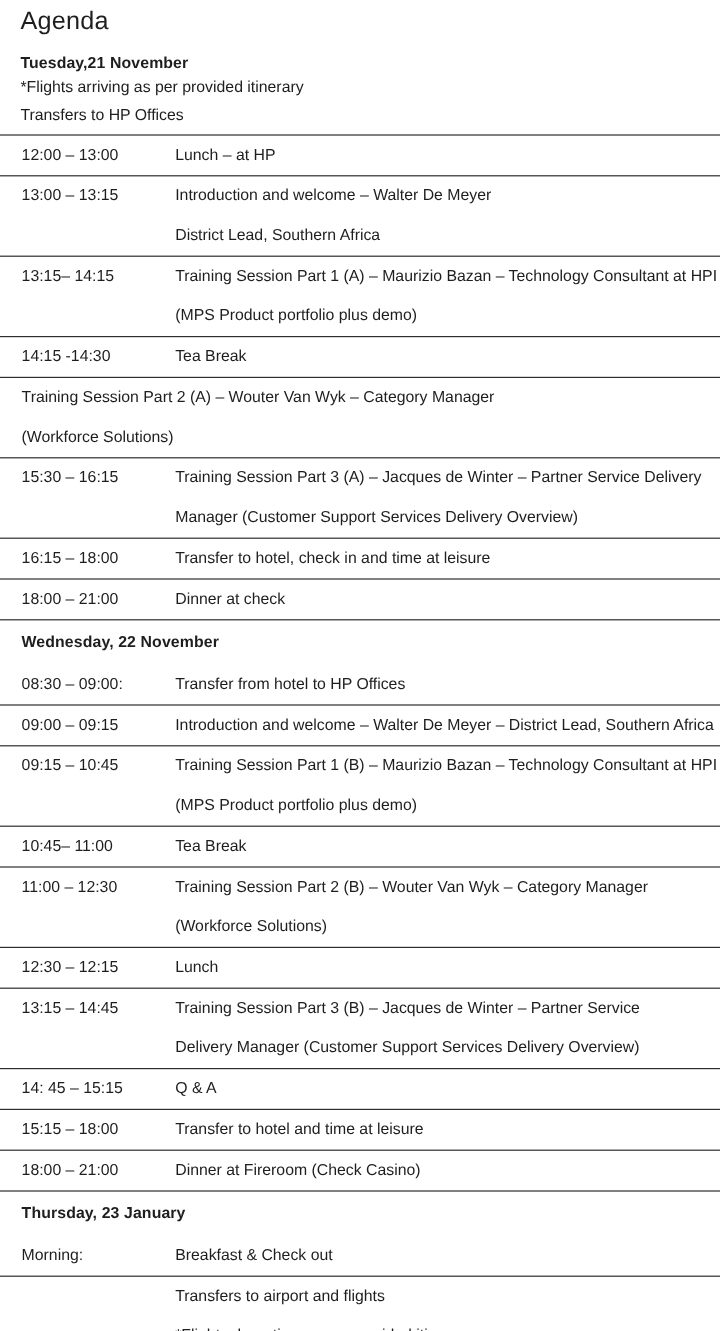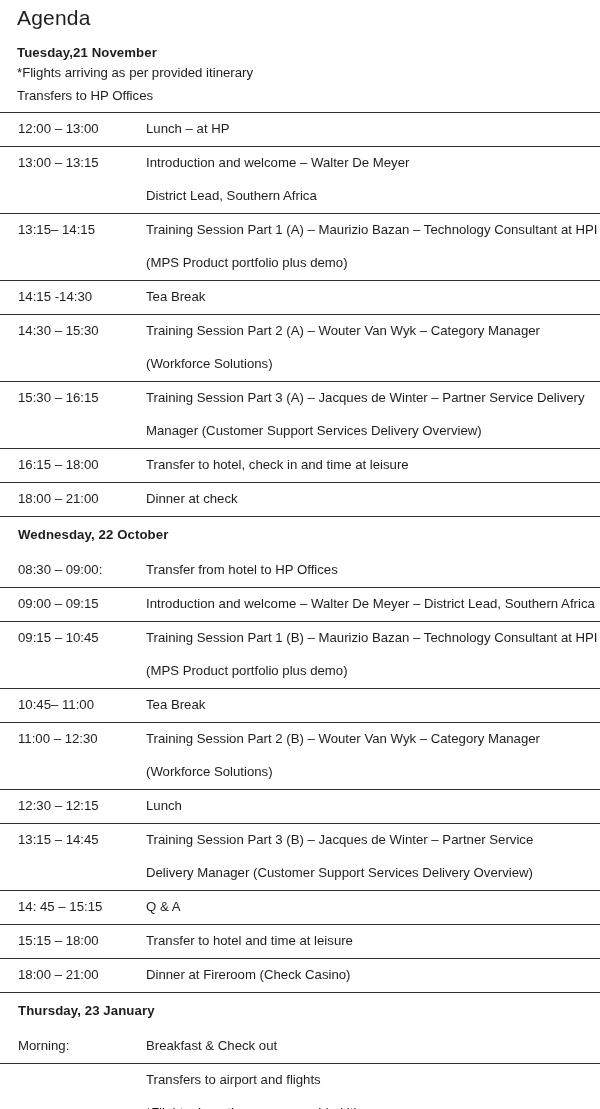--- a/index.html
+++ b/index.html
@@ -94,21 +94,20 @@
     </div>
 
     <div class="row">
       <div class="time">14:15 -14:30</div>
       <div class="desc">
         <div class="desc-line">Tea Break</div>
       </div>
     </div>
 
     <div class="row">
-      <div class="time">14:30 – 15:30</div>
       <div class="desc">
         <div class="desc-line">Training Session Part 2 (A) – Wouter Van Wyk – Category Manager</div>
         <div class="desc-line">(Workforce Solutions)</div>
       </div>
     </div>
 
     <div class="row">
       <div class="time">15:30 – 16:15</div>
       <div class="desc">
         <div class="desc-line">Training Session Part 3 (A) – Jacques de Winter – Partner Service Delivery</div>
@@ -124,21 +123,21 @@
     </div>
 
     <div class="row">
       <div class="time">18:00 – 21:00</div>
       <div class="desc">
         <div class="desc-line">Dinner at check</div>
       </div>
     </div>
 
     <div class="row day-row">
-      <div>Wednesday, 22 October</div>
+      <div>Wednesday, 22 November</div>
     </div>
 
     <div class="row no-top">
       <div class="time">08:30 – 09:00:</div>
       <div class="desc">
         <div class="desc-line">Transfer from hotel to HP Offices</div>
       </div>
     </div>
 
     <div class="row">

